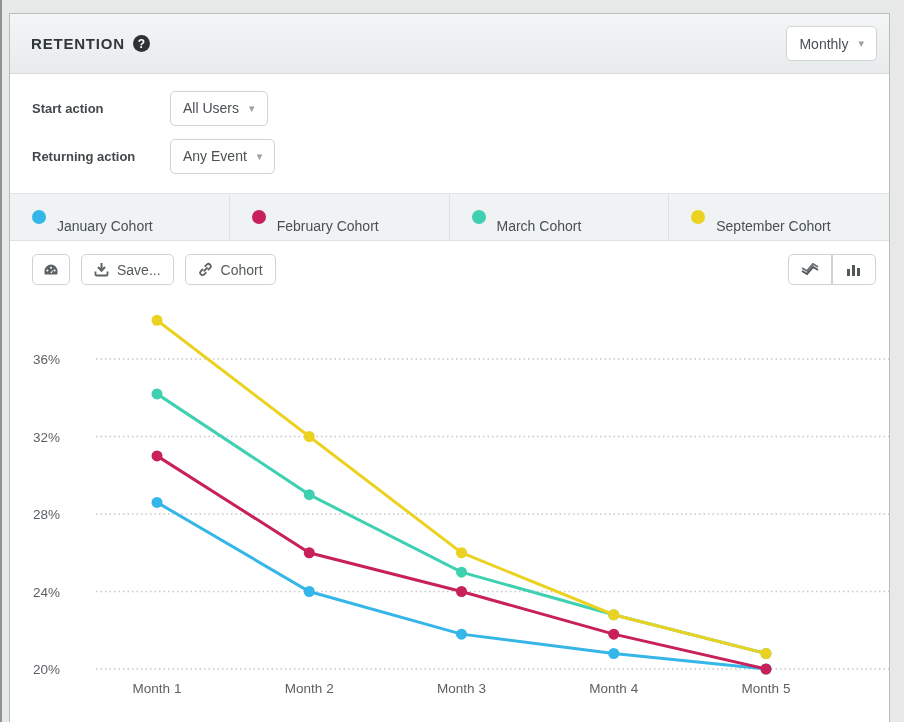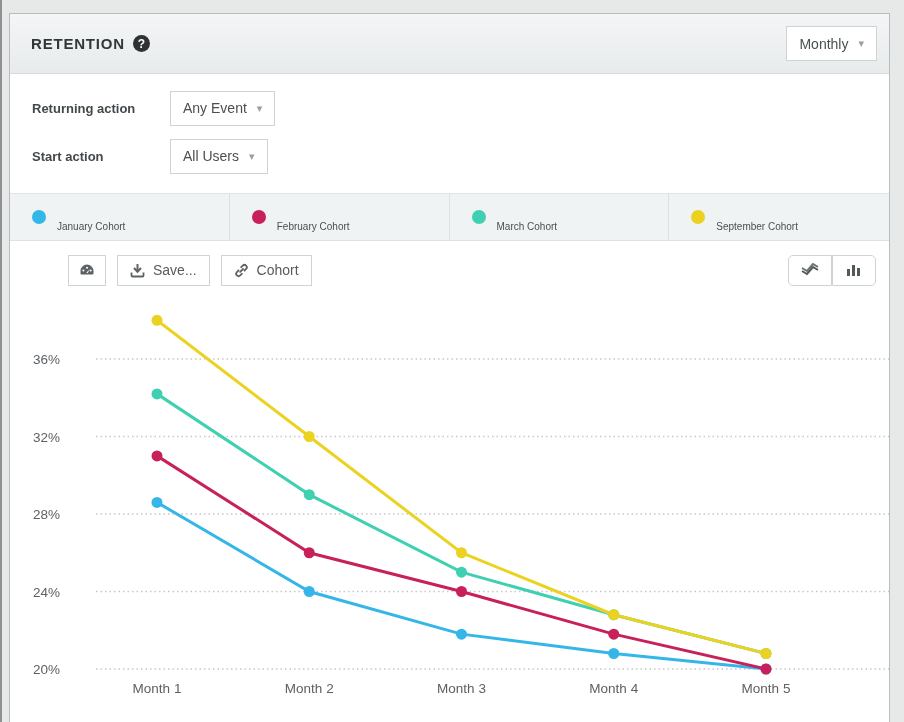--- a/index.html
+++ b/index.html
@@ -23,21 +23,21 @@
     display:flex; align-items:center; padding:0 12px 0 21px;
   }
   .hdr-title { font-size:15px; font-weight:700; letter-spacing:.8px; color:#32373a; }
   .help-badge {
     display:inline-flex; align-items:center; justify-content:center;
     width:17px; height:17px; border-radius:50%; background:#2e3235; color:#fff;
     font-size:12px; font-weight:700; margin-left:8px;
   }
   .hdr-right { margin-left:auto; display:flex; gap:11px; }
   .btn {
-    background:#fff; border:1px solid #cfd3d5; border-radius:0;
+    background:#fff; border:1px solid #cfd3d5; border-radius:5px;
     color:#4a4f52; font-size:14px; display:inline-flex; align-items:center;
     gap:8px; cursor:pointer; font-family:inherit;
   }
   .btn-dd { height:35px; padding:0 12px; }
   .caret { color:#9aa0a3; font-size:11px; margin-left:2px; }
   .caret::after { content:"▾"; }
 
   
   .filters { background:#fff; height:119px; padding:16px 0 0 22px; }
   .filter-row { display:flex; align-items:center; height:36px; margin-bottom:12px; }
@@ -45,24 +45,24 @@
 
   
   .legend { display:flex; height:48px; background:#f0f3f4;
     border-top:1px solid #e2e5e7; border-bottom:1px solid #dfe2e4; }
   .legend-tab {
     flex:1 1 25%; display:flex; align-items:center; padding-left:22px;
     border-right:1px solid #dde1e3; cursor:pointer;
   }
   .legend-tab:last-child { border-right:none; }
   .dot { width:14px; height:14px; border-radius:50%; margin-right:11px; flex:0 0 auto; }
-  .legend-label { font-size:10px; color:#4a4f52;margin-top:18px; }
-
-  
-  .chart-head { display:flex; align-items:center; padding:13px 13px 0 22px; height:45px; background:#fff;margin-left:36px; }
+  .legend-label { font-size:14px; color:#4a4f52;margin-top:18px; }
+
+  
+  .chart-head { display:flex; padding:13px 13px 0 22px; height:45px; background:#fff; }
   .btn-tool { height:31px; padding:0 12px; color:#565b5e; }
   .btn-icon-only { padding:0 9px; margin-right:11px; }
   .btn-save { margin-right:11px; }
   .toggle-group { margin-left:auto; display:flex; }
   .toggle-group .tbtn {
     width:44px; height:31px; background:#fff; border:1px solid #cfd3d5;
     display:flex; align-items:center; justify-content:center; cursor:pointer;
   }
   .tbtn-line { border-radius:5px 0 0 5px; background:#e7eaeb; border-right:none; }
   .tbtn-bar  { border-radius:0 5px 5px 0; }
@@ -85,30 +85,30 @@
     <div class="hdr-right">
       <button class="btn btn-dd">
         <span>Monthly</span>
         <span class="caret"></span>
       </button>
     </div>
   </div>
 
   <div class="filters">
     <div class="filter-row">
+      <span class="filter-label">Start action</span>
+      <button class="btn btn-dd">
+        <span>All Users</span>
+        <span class="caret"></span>
+      </button>
+    </div>
+    <div class="filter-row">
       <span class="filter-label">Returning action</span>
       <button class="btn btn-dd">
         <span>Any Event</span>
-        <span class="caret"></span>
-      </button>
-    </div>
-    <div class="filter-row">
-      <span class="filter-label">Start action</span>
-      <button class="btn btn-dd">
-        <span>All Users</span>
         <span class="caret"></span>
       </button>
     </div>
   </div>
 
   <div class="legend">
     <div class="legend-tab">
       <span class="dot" style="background-color: rgb(53, 182, 232);"></span>
       <span class="legend-label">January Cohort</span>
     </div>

